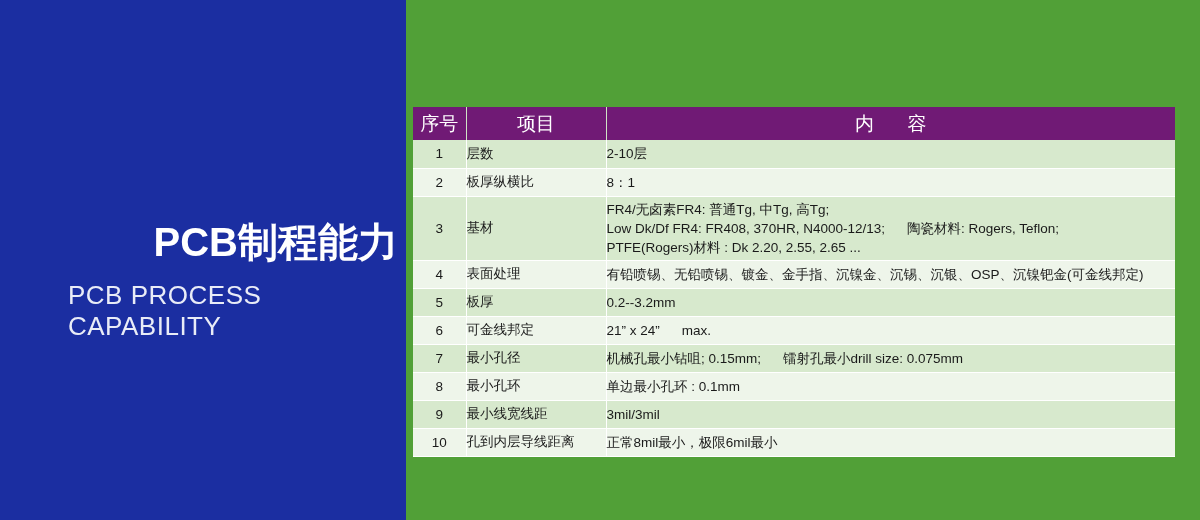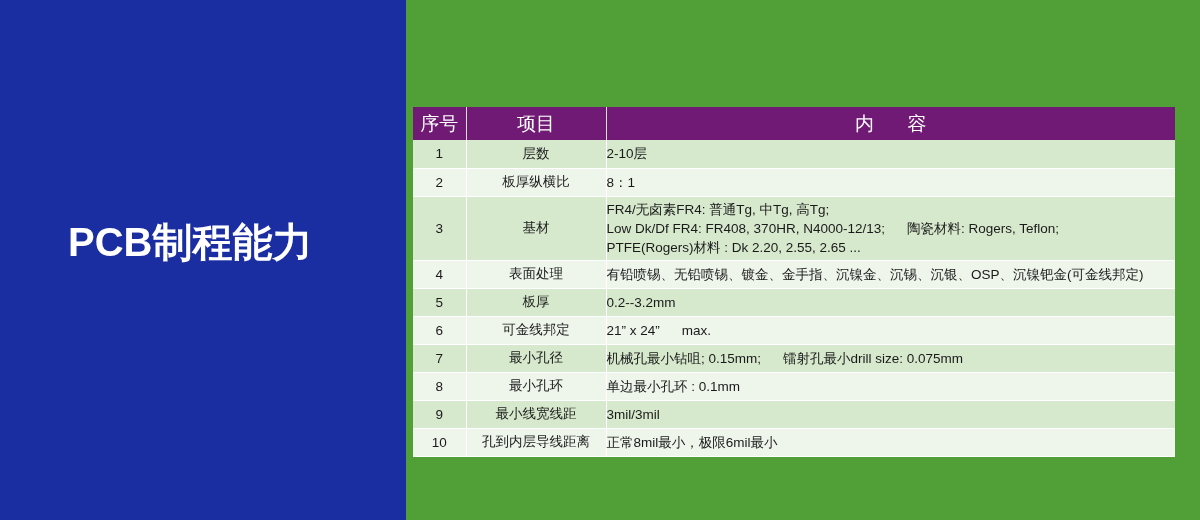--- a/index.html
+++ b/index.html
@@ -26,20 +26,21 @@
     top: 218px;
     width: 330px;
   }
   .title-cn {
     color: #ffffff;
     font-size: 40px;
     font-weight: bold;
     letter-spacing: 0px;
     line-height: 48px;
     white-space: nowrap;
+    text-align: right;
   }
   .title-en {
     color: #e9ecf7;
     font-size: 26px;
     font-weight: normal;
     line-height: 31px;
     margin-top: 14px;
     letter-spacing: 0.5px;
   }
   
@@ -79,21 +80,21 @@
     padding: 3px 0 3px 0;
     vertical-align: middle;
     border-bottom: 1px solid #ffffff;
     border-right: 1px solid #ffffff;
   }
   table.spec tbody td:last-child { border-right: none; }
   table.spec tbody tr:nth-child(odd)  td { background: #d7e9cd; }
   table.spec tbody tr:nth-child(even) td { background: #eef5ea; }
 
   td.no   { text-align: center; font-size: 14.5px; }
-  td.item { text-align: center; padding-left: 14px; }
+  td.item { text-align: left; padding-left: 14px; }
   td.cont { text-align: left; padding-left: 11px; line-height: 19px; margin-top: 44px; }
   td.cont .ln { display: block; white-space: nowrap; }
   .gap { display: inline-block; width: 22px; }
 
   
   .sq {
     text-decoration-style: wavy;
     text-decoration-color: #e23b3b;
     text-decoration-thickness: 1px;
     text-underline-offset: 1px;
@@ -101,20 +102,24 @@
   tr.tall td { height: 58px; }
 </style>
 </head>
 <body>
 
 <div class="stage">
 
   <div class="blue-panel">
     <div class="title-block">
       <div class="title-cn">PCB制程能力</div>
+      <div class="title-en">
+        <div>PCB PROCESS</div>
+        <div>CAPABILITY</div>
+      </div>
     </div>
   </div>
 
   <div class="table-wrap">
     <table class="spec">
       <colgroup>
         <col class="c-no">
           <col class="c-item">
           <col class="c-cont">
       </colgroup>

